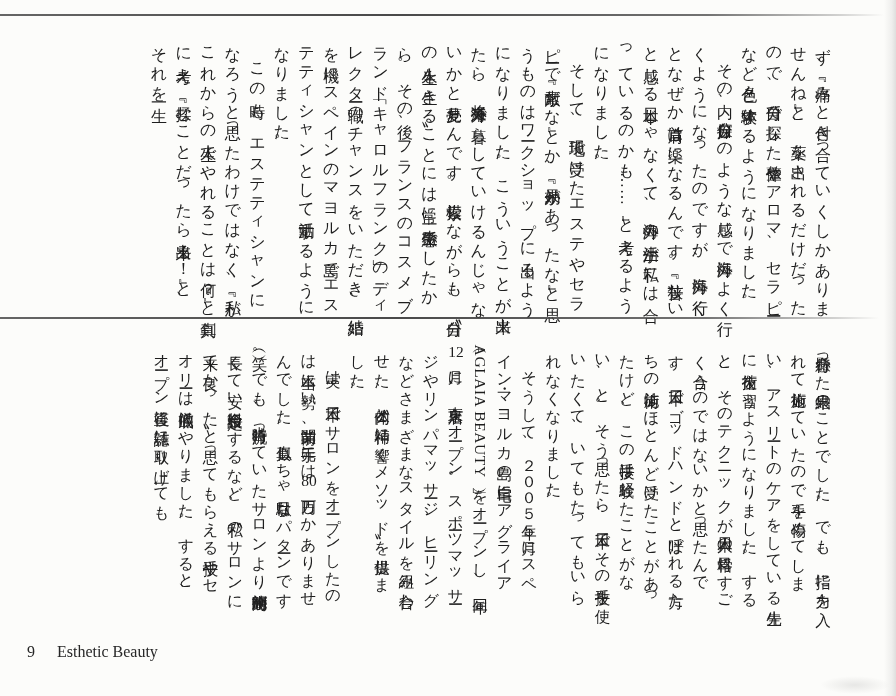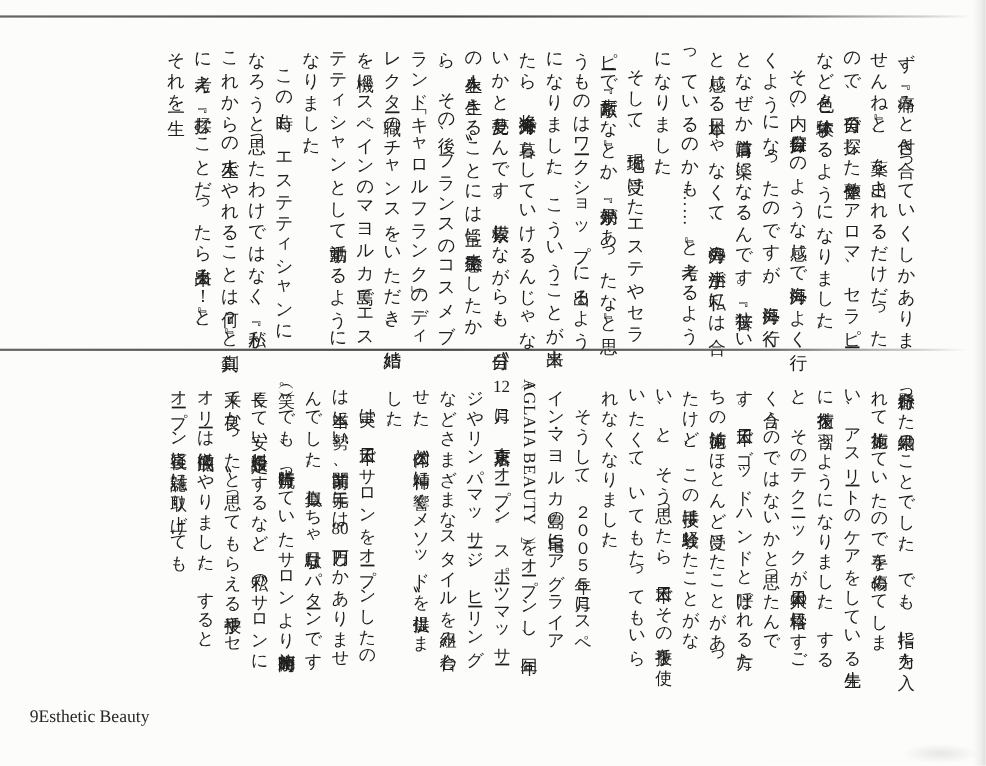--- a/index.html
+++ b/index.html
@@ -75,20 +75,21 @@
   
   .footer {
     position: absolute;
     left: 27px;
     top: 643px;
     font-size: 16px;
     color: #272727;
     font-family: "Liberation Serif", "DejaVu Serif", serif;
   }
   .footer .mag {
+    margin-left: 22px;
   }
 
   
   .edge-right {
     position: absolute;
     top: 0;
     right: 0;
     width: 12px;
     height: 100%;
     background: linear-gradient(to right,

